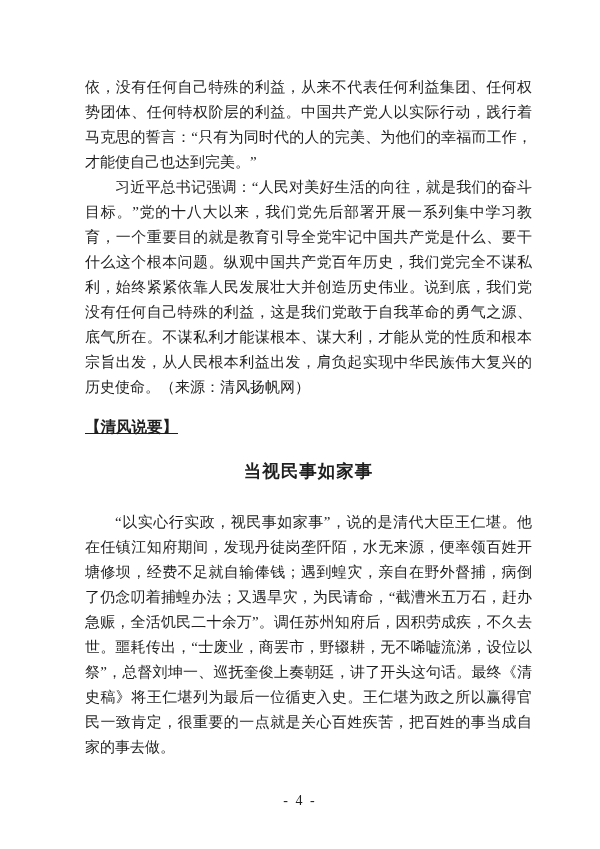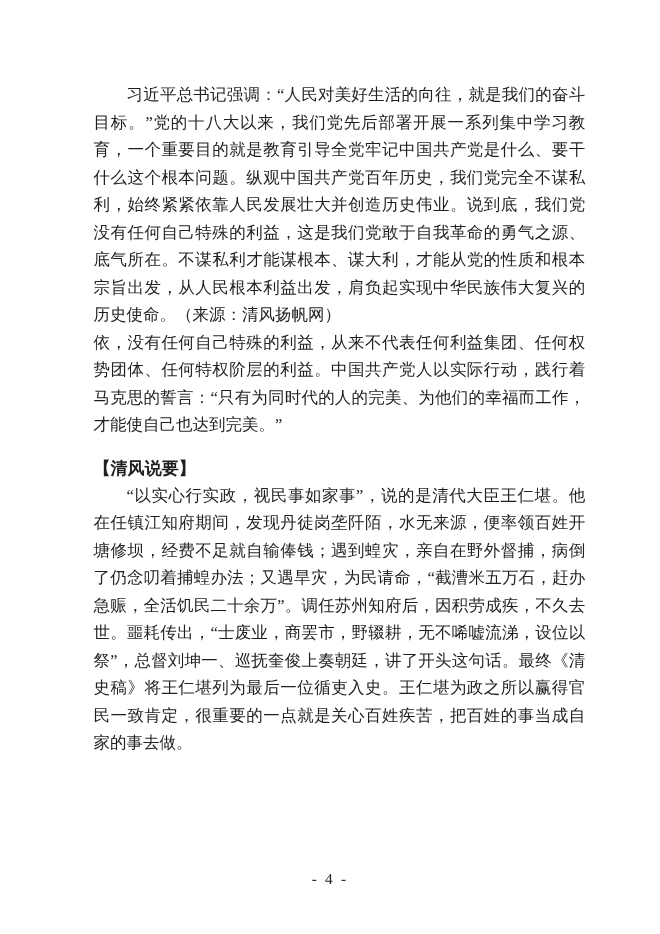--- a/index.html
+++ b/index.html
@@ -28,20 +28,21 @@
   }
   .para.indent {
     text-indent: 2em;
   }
   .section-header {
     margin: 14px 0 0 0;
     font-size: 15.5px;
     line-height: 25px;
     font-weight: bold;
     text-align: left;
+    text-decoration: underline;
   }
   .article-title {
     margin: 20px 0 26px 0;
     font-size: 17.5px;
     line-height: 25px;
     font-weight: bold;
     text-align: center;
     letter-spacing: 1px;
   }
   .footer {
@@ -56,21 +57,22 @@
     line-height: 16px;
     color: #1f1f1f;
     letter-spacing: 2px;
   }
 </style>
 </head>
 <body>
 
 <div class="page">
   <div>
+    <p class="para">依，没有任何自己特殊的利益，从来不代表任何利益集团、任何权势团体、任何特权阶层的利益。中国共产党人以实际行动，践行着马克思的誓言：“只有为同时代的人的完美、为他们的幸福而工作，才能使自己也达到完美。”</p>
     <p class="para indent">习近平总书记强调：“人民对美好生活的向往，就是我们的奋斗目标。”党的十八大以来，我们党先后部署开展一系列集中学习教育，一个重要目的就是教育引导全党牢记中国共产党是什么、要干什么这个根本问题。纵观中国共产党百年历史，我们党完全不谋私利，始终紧紧依靠人民发展壮大并创造历史伟业。说到底，我们党没有任何自己特殊的利益，这是我们党敢于自我革命的勇气之源、底气所在。不谋私利才能谋根本、谋大利，才能从党的性质和根本宗旨出发，从人民根本利益出发，肩负起实现中华民族伟大复兴的历史使命。（来源：清风扬帆网）</p>
-    <p class="para">依，没有任何自己特殊的利益，从来不代表任何利益集团、任何权势团体、任何特权阶层的利益。中国共产党人以实际行动，践行着马克思的誓言：“只有为同时代的人的完美、为他们的幸福而工作，才能使自己也达到完美。”</p>
     <h2 class="section-header">【清风说要】</h2>
+    <h1 class="article-title">当视民事如家事</h1>
     <p class="para indent">“以实心行实政，视民事如家事”，说的是清代大臣王仁堪。他在任镇江知府期间，发现丹徒岗垄阡陌，水无来源，便率领百姓开塘修坝，经费不足就自输俸钱；遇到蝗灾，亲自在野外督捕，病倒了仍念叨着捕蝗办法；又遇旱灾，为民请命，“截漕米五万石，赶办急赈，全活饥民二十余万”。调任苏州知府后，因积劳成疾，不久去世。噩耗传出，“士废业，商罢市，野辍耕，无不唏嘘流涕，设位以祭”，总督刘坤一、巡抚奎俊上奏朝廷，讲了开头这句话。最终《清史稿》将王仁堪列为最后一位循吏入史。王仁堪为政之所以赢得官民一致肯定，很重要的一点就是关心百姓疾苦，把百姓的事当成自家的事去做。</p>
   </div>
   <div class="footer">
     <span class="page-number">- 4 -</span>
   </div>
 </div>
 
 </body></html>

